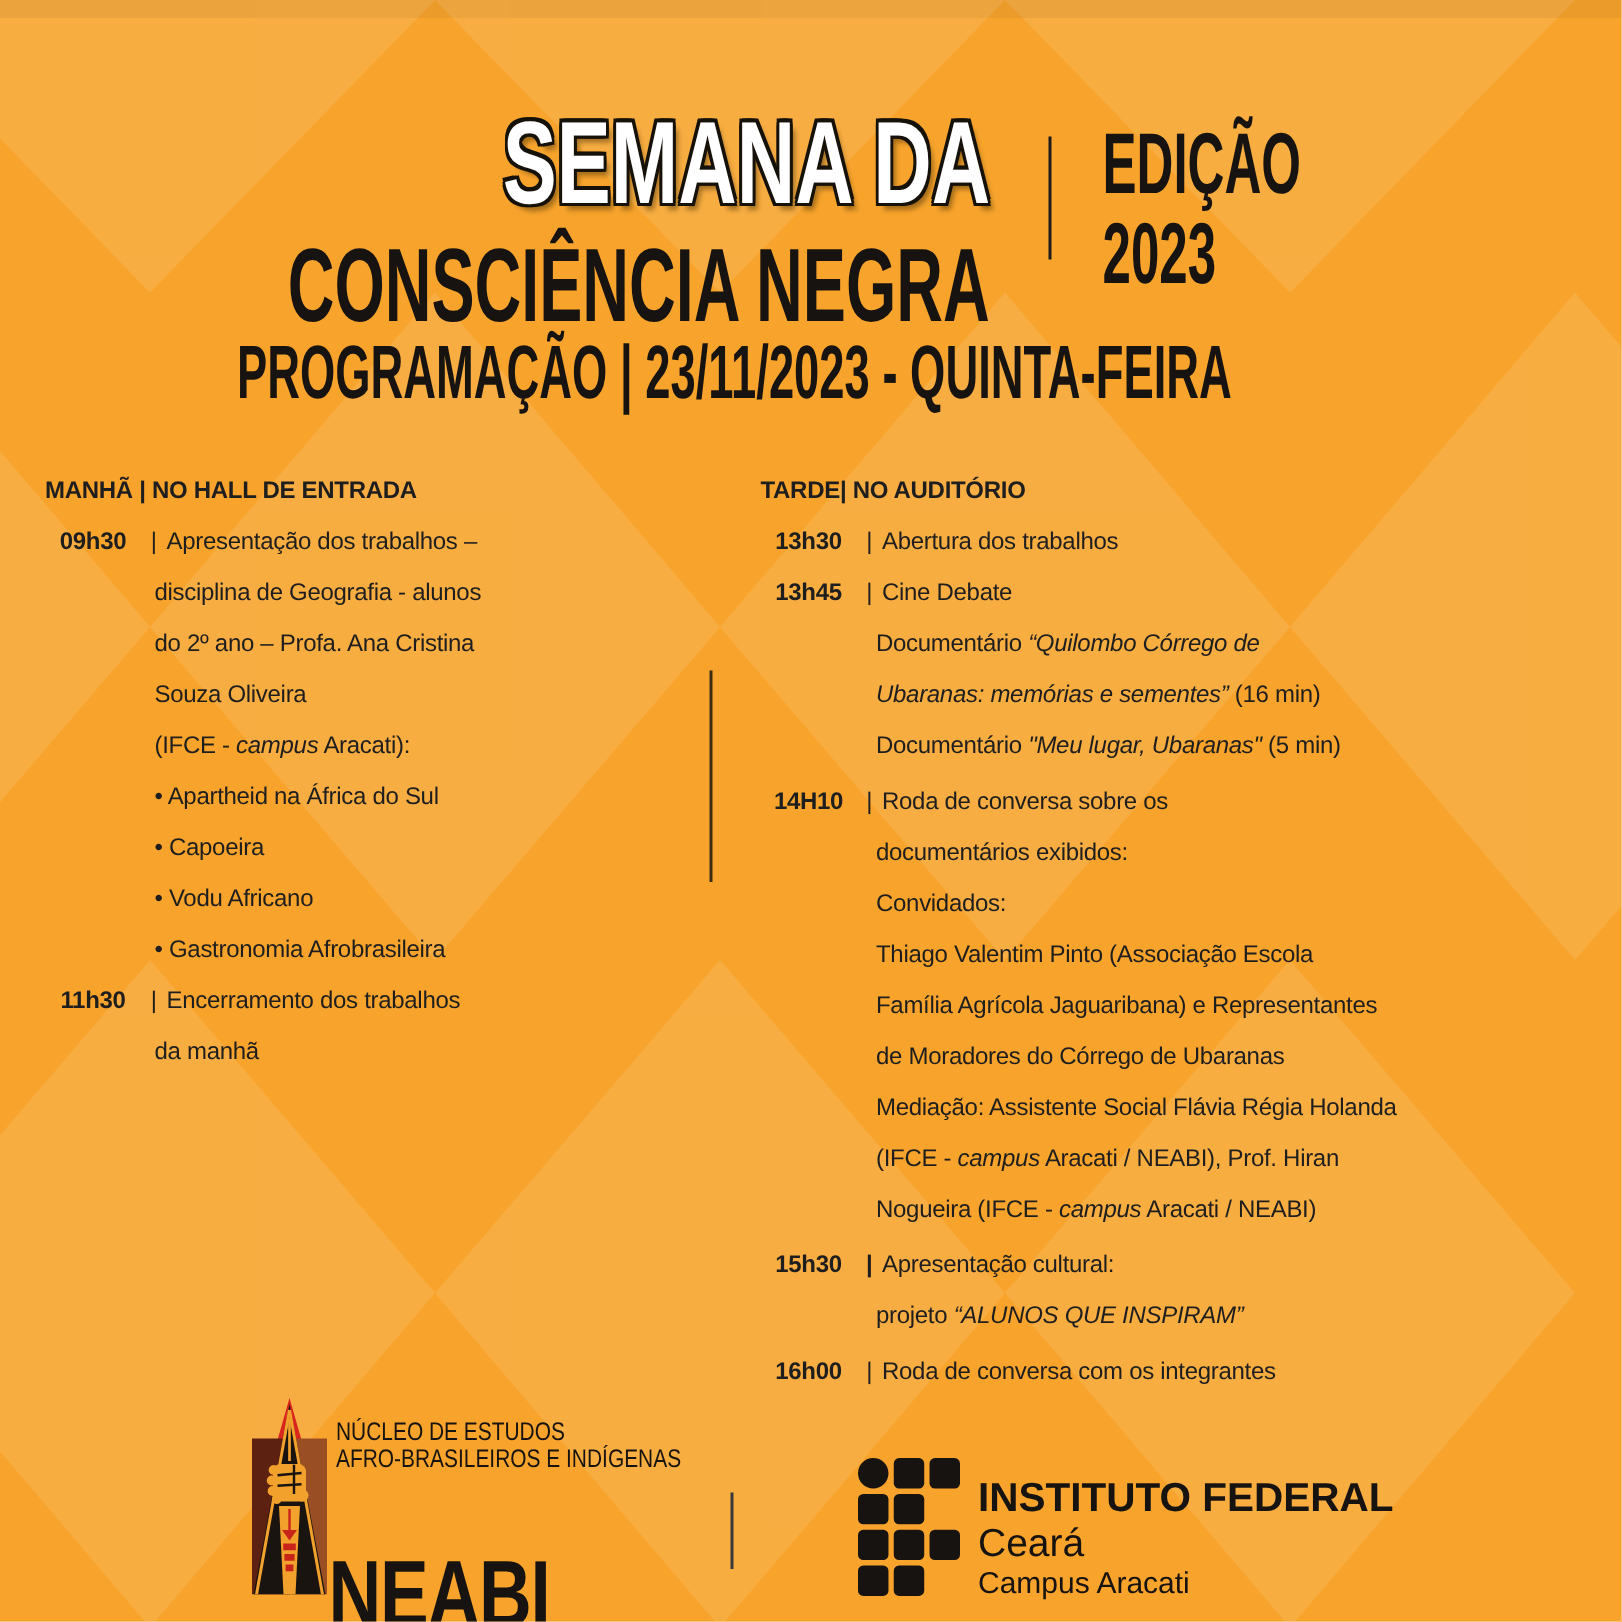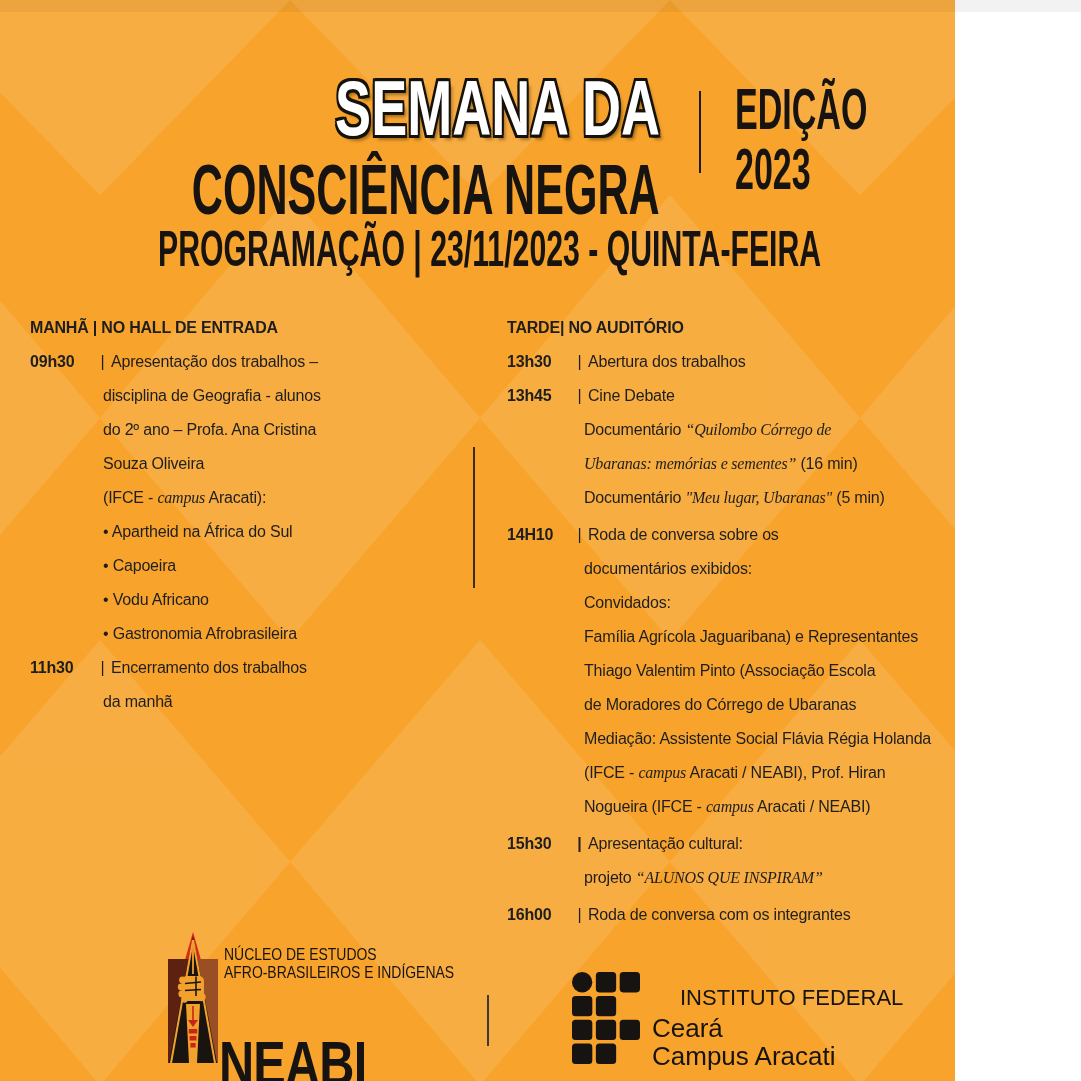--- a/index.html
+++ b/index.html
@@ -1,17 +1,17 @@
 <!DOCTYPE html>
 <html><head>
 <meta charset="utf-8">
 <style>
   html,body{margin:0;padding:0;}
   body{width:1081px;height:1081px;overflow:hidden;}
-  #poster{position:relative;width:955px;height:1081px;background:#F8A42C;
+  #poster{position:relative;width:1081px;height:1081px;background:#F8A42C;
           font-family:"Liberation Sans",sans-serif;color:#1E1E1E;}
   #bg{position:absolute;left:0;top:0;width:1081px;height:1081px;}
 
   
   .title-wrap{position:absolute;left:0;top:0;width:660px;text-align:right;}
   .title-line{display:inline-block;font-weight:800;line-height:1;white-space:nowrap;}
   #title1{top:70px;}
   #title1 .title-line{font-size:60px;color:#FFFFFF;transform:scale(0.9,1.3);
       transform-origin:top right;
       text-shadow:-2px 0 #16120A,2px 0 #16120A,0 -2px #16120A,0 2px #16120A,
@@ -27,41 +27,41 @@
   #program-wrap span{display:inline-block;font-size:42px;font-weight:800;color:#171310;
       transform:scale(0.72,1.2);transform-origin:center top;white-space:nowrap;}
 
   
   .col{position:absolute;top:311px;font-size:16px;letter-spacing:-0.2px;}
   #col-left{left:30px;width:460px;}
   #col-right{left:507px;width:570px;}
   .col-heading{font-weight:700;height:34px;line-height:34px;white-space:nowrap;}
   .sched-row{display:flex;height:34px;line-height:34px;white-space:nowrap;}
   .sched-row.gap{margin-top:3px;}
-  .time{font-weight:700;width:64px;flex:none;}
+  .time{font-weight:700;width:64px;flex:none;text-align:center;}
   .sep{width:17px;flex:none;text-align:center;color:#1E1E1E;}
   .sep.b{font-weight:700;}
   #col-left .cont{padding-left:73px;}
   #col-right .cont{padding-left:77px;}
-  .it{font-style:italic;font-family:Liberation Serif, serif;}
+  .it{font-style:italic;}
   #mid-divider{position:absolute;left:473px;top:447px;width:2px;height:141px;background:#3B2D10;}
 
   
   #neabi-emblem{position:absolute;left:168px;top:930px;}
   #neabi-sub{position:absolute;left:224px;top:946px;font-weight:400;line-height:18px;color:#171310;}
   #neabi-sub div{font-size:17px;transform:scaleX(0.82);transform-origin:left center;white-space:nowrap;}
   #neabi-word{position:absolute;left:219px;top:1004px;margin-top:28px;}
   #neabi-word span{display:inline-block;font-size:58px;font-weight:800;color:#171310;line-height:1;
       letter-spacing:-1px;transform:scale(0.84,1.08);transform-origin:top left;}
   #footer-divider{position:absolute;left:487px;top:995px;width:2px;height:51px;background:#3a3a3a;}
   #if-mark{position:absolute;left:572px;top:972px;}
   #if-text{position:absolute;left:652px;top:982px;color:#171310;}
-  #if-name{font-size:22px;font-weight:400;line-height:32px;white-space:nowrap;margin-left:28px;}
+  #if-name{font-size:27px;font-weight:700;line-height:32px;white-space:nowrap;}
   #if-state{font-size:26px;line-height:28px;}
-  #if-campus{font-size:26px;line-height:28px;white-space:nowrap;}
+  #if-campus{font-size:20px;line-height:28px;white-space:nowrap;}
 </style>
 </head>
 <body>
 
 <div id="poster">
 
   <svg id="bg" viewBox="0 0 1081 1081" aria-hidden="true">
     <g fill="#FFFFFF" opacity="0.10">
       <polygon points="-90,0 290,0 100,195"></polygon>
       <polygon points="290,0 670,0 480,195"></polygon>
@@ -164,24 +164,24 @@
           <span class="sep">|</span>
           <span class="txt"><span>Roda de conversa sobre os</span></span>
         </div>
         <div class="sched-row cont">
           <span class="txt"><span>documentários exibidos:</span></span>
         </div>
         <div class="sched-row cont">
           <span class="txt"><span>Convidados:</span></span>
         </div>
         <div class="sched-row cont">
+          <span class="txt"><span>Thiago Valentim Pinto (Associação Escola</span></span>
+        </div>
+        <div class="sched-row cont">
           <span class="txt"><span>Família Agrícola Jaguaribana) e Representantes</span></span>
-        </div>
-        <div class="sched-row cont">
-          <span class="txt"><span>Thiago Valentim Pinto (Associação Escola</span></span>
         </div>
         <div class="sched-row cont">
           <span class="txt"><span>de Moradores do Córrego de Ubaranas</span></span>
         </div>
         <div class="sched-row cont">
           <span class="txt"><span>Mediação: Assistente Social Flávia Régia Holanda</span></span>
         </div>
         <div class="sched-row cont">
           <span class="txt"><span>(IFCE - </span><span class="it">campus</span><span> Aracati / NEABI),  Prof. Hiran</span></span>
         </div>

